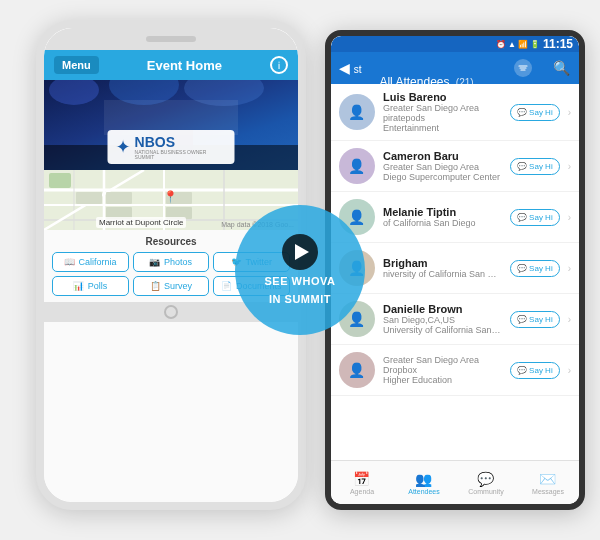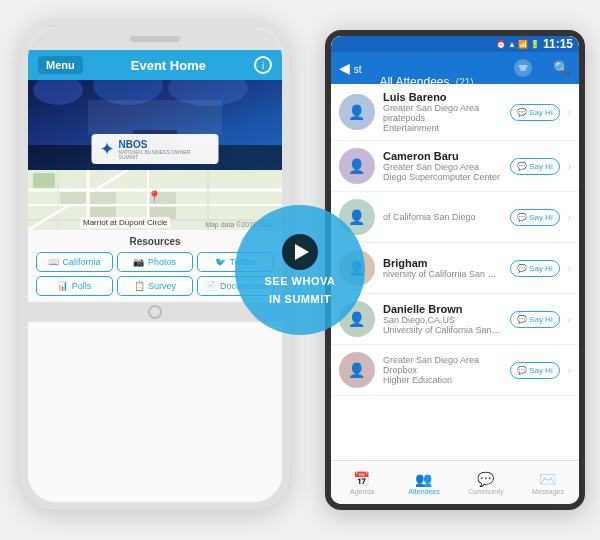--- a/index.html
+++ b/index.html
@@ -17,21 +17,21 @@
 
     
     .phone-left {
       width: 270px;
       height: 490px;
       background: #fff;
       border-radius: 36px;
       box-shadow: 0 4px 24px rgba(0,0,0,0.18);
       border: 8px solid #e0e0e0;
       position: absolute;
-      left: 20px;
+      left: 36px;
       top: 20px;
       overflow: hidden;
       z-index: 1;
     }
     .phone-left-inner {
       width: 100%;
       height: 100%;
       border-radius: 28px;
       overflow: hidden;
       background: #fafafa;
@@ -104,21 +104,21 @@
       left: 50%;
       transform: translateX(-50%);
       background: rgba(255,255,255,0.95);
       border-radius: 4px;
       padding: 4px 8px;
       display: flex;
       align-items: center;
       gap: 4px;
     }
     .nbos-logo-text {
-      font-size: 10px;
+      font-size: 14px;
       font-weight: 800;
       color: #1a5ca8;
     }
 
     
     .event-info {
       padding: 8px 10px 4px;
       text-align: center;
     }
     .event-title {
@@ -614,20 +614,21 @@
         <div class="say-hi-btn">
           <span>💬</span>
           <span>Say Hi</span>
         </div>
         <div class="chevron">›</div>
       </div>
 
       <div class="attendee-item">
         <div class="attendee-avatar av3">👤</div>
         <div class="attendee-info">
+          <div class="attendee-name">Melanie Tiptin</div>
           <div class="attendee-loc">of California San Diego</div>
         </div>
         <div class="say-hi-btn">
           <span>💬</span>
           <span>Say Hi</span>
         </div>
         <div class="chevron">›</div>
       </div>
 
       <div class="attendee-item">

